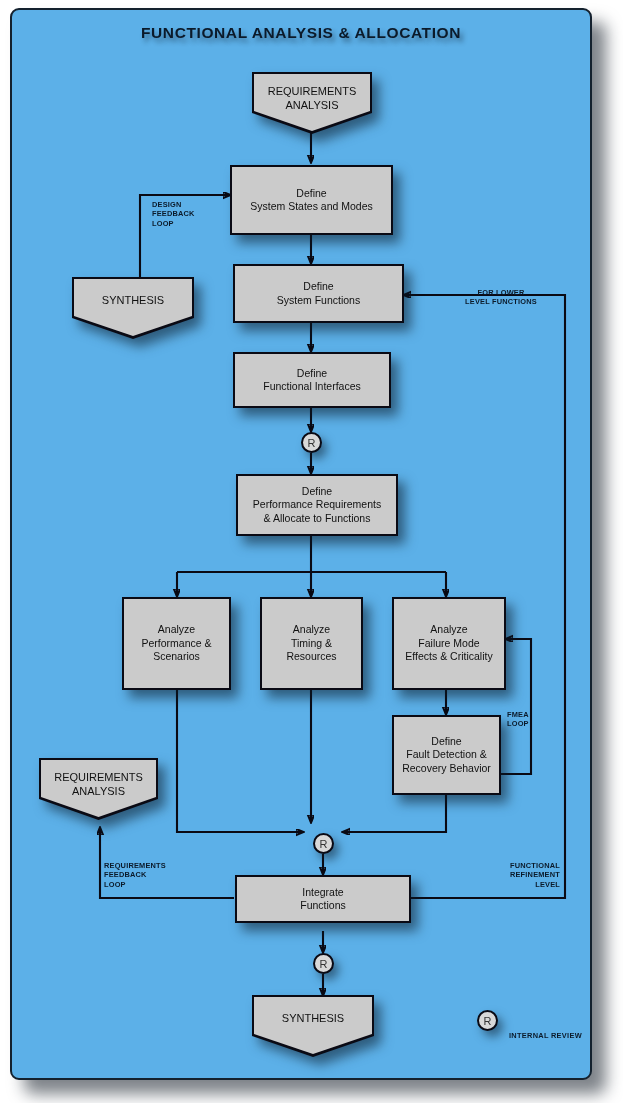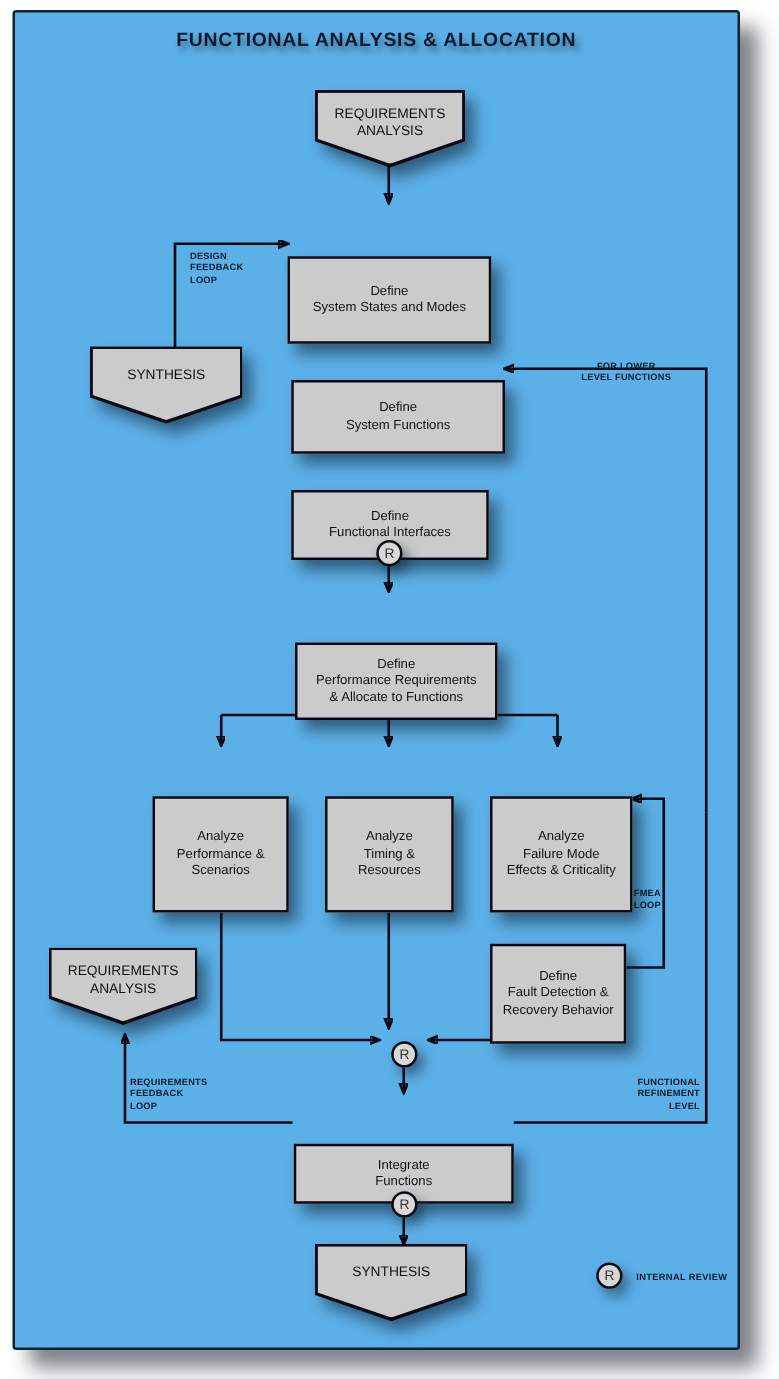--- a/index.html
+++ b/index.html
@@ -4,21 +4,21 @@
 <style>
   html,body{margin:0;padding:0;background:#ffffff;}
   body{width:623px;height:1103px;font-family:"Liberation Sans",sans-serif;}
 
   #frame{
     position:absolute;
     left:10px; top:8px;
     width:578px; height:1068px;
     background:#5cb0e8;
     border:2px solid #14212e;
-    border-radius:3px;
+    border-radius:9px;
     box-shadow:14px 14px 16px rgba(20,30,40,0.55);
     overflow:hidden;
   }
 
   .title{
     position:absolute;
     left:0; top:14px; width:100%;
     text-align:center;
     font-size:15.5px;
     font-weight:bold;
@@ -36,21 +36,20 @@
     display:flex;
     flex-direction:column;
     align-items:center;
     justify-content:center;
     text-align:center;
     font-size:10.5px;
     line-height:13.5px;
     color:#111;
     filter:drop-shadow(7px 8px 6px rgba(10,25,40,0.55));
     z-index:3;
-    margin-top:40px;
   }
   .node .ln{display:block;white-space:nowrap;}
   .pentwrap{
     position:absolute;
     filter:drop-shadow(7px 8px 6px rgba(10,25,40,0.55));
     z-index:3;
   }
   .pentwrap .pentborder{
     position:absolute; inset:0;
     background:#0a0a14;
@@ -94,20 +93,21 @@
   }
   .lbl.r{text-align:right;}
 
   .legend{
     position:absolute;
     font-size:7.4px;
     color:#0b1a2a;
     font-weight:600;
     letter-spacing:0.3px;
     z-index:4;
+    margin-top:14px;
   }
 
   svg#wires{
     position:absolute;left:0;top:0;
     width:578px;height:1068px;
     z-index:2;
     overflow:visible;
   }
   svg#wires path, svg#wires line{
     stroke:#0a0a14;

